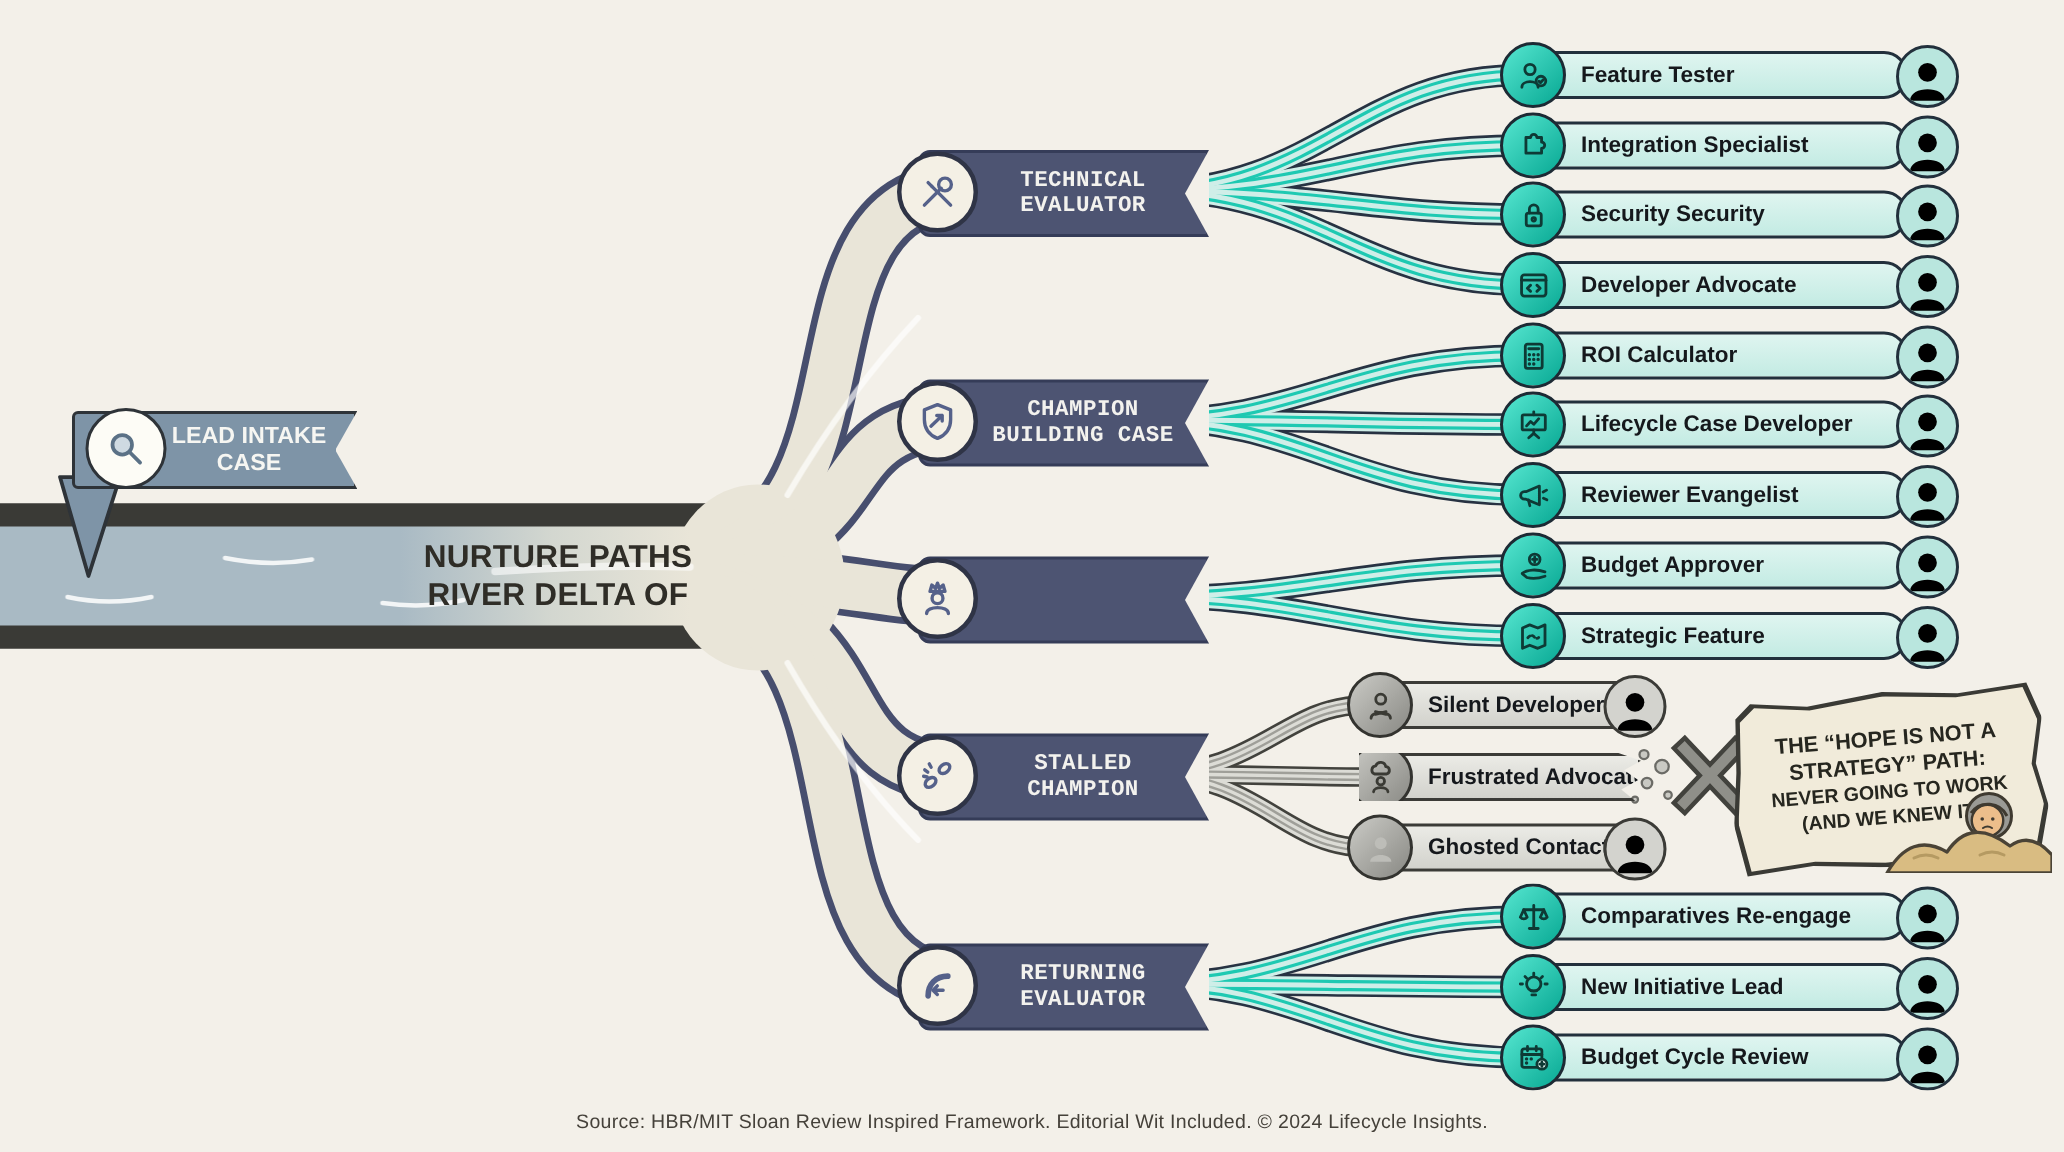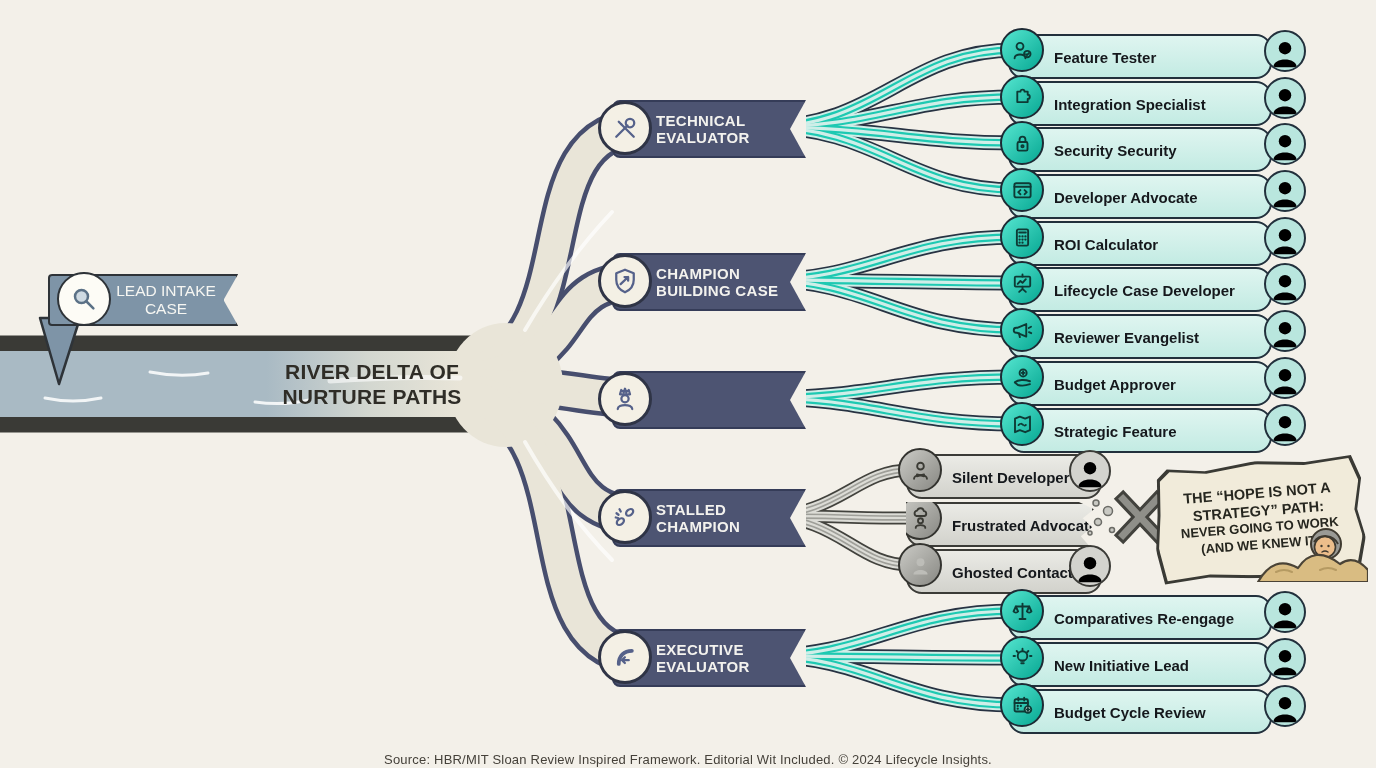--- a/index.html
+++ b/index.html
@@ -26,41 +26,41 @@
   .banner{position:absolute;width:190px;height:54px;background:#4d5472;
     border:2px solid #353c58;border-radius:8px 0 0 8px;z-index:3;}
   .banner::after{content:"";position:absolute;right:-2px;top:-2px;height:calc(100% + 4px);
     width:16px;background:#f3f0e9;clip-path:polygon(100% 0,0 50%,100% 100%);}
   .banner-circle{position:absolute;left:-16px;top:-1px;width:54px;height:54px;border-radius:50%;
     background:#f4f0e5;border:3px solid #2f3446;box-sizing:border-box;
     display:flex;align-items:center;justify-content:center;}
   .banner-circle svg{width:30px;height:30px;stroke:#55618a;fill:none;
     stroke-width:1.8;stroke-linecap:round;stroke-linejoin:round;}
   .banner-label{position:absolute;left:42px;right:16px;top:50%;transform:translateY(-50%);
-    text-align:left;color:#f3f2ee;font-weight:700;font-size:15px;line-height:1.15;letter-spacing:.3px;}
+    text-align:center;color:#f3f2ee;font-weight:700;font-size:15px;line-height:1.15;letter-spacing:.3px;font-family:Liberation Mono, monospace;}
 
   
   .lead-banner{position:absolute;left:48px;top:274px;width:186px;height:48px;background:#7e94a7;
     border:2.5px solid #2e3338;border-radius:4px 0 0 4px;z-index:3;}
   .lead-banner::after{content:"";position:absolute;right:-2.5px;top:-2.5px;height:calc(100% + 5px);
     width:15px;background:#f3f0e9;clip-path:polygon(100% 0,0 50%,100% 100%);}
   .lead-circle{position:absolute;left:7px;top:-4px;width:54px;height:54px;border-radius:50%;
     background:#fdfcf6;border:2.5px solid #2e3338;box-sizing:border-box;
     display:flex;align-items:center;justify-content:center;}
   .lead-circle svg{width:30px;height:30px;stroke:#5b7186;fill:none;
     stroke-width:2;stroke-linecap:round;stroke-linejoin:round;}
   .lead-label{position:absolute;left:62px;right:16px;top:50%;transform:translateY(-50%);
-    text-align:center;color:#f6f6f2;font-weight:400;font-size:15.5px;line-height:1.15;}
+    text-align:center;color:#f6f6f2;font-weight:700;font-size:15.5px;line-height:1.15;}
 
   
   .delta-title{position:absolute;left:272px;top:360px;width:200px;z-index:3;text-align:center;
     font-size:21px;font-weight:800;line-height:1.18;color:#2f2d27;letter-spacing:.2px;}
 
   
-  .pill{position:absolute;height:45px;box-sizing:border-box;z-index:3;
+  .pill{position:absolute;height:32px;box-sizing:border-box;z-index:3;
     background:linear-gradient(180deg,#dff5f0 0%,#c3ebe3 100%);
     border:2px solid #22303c;border-radius:16px;}
   .pill-icon{position:absolute;left:-10px;top:-8px;width:44px;height:44px;border-radius:50%;
     background:linear-gradient(135deg,#4ee0ca 10%,#0fae99 90%);
     border:2.5px solid #1d2a34;box-sizing:border-box;
     display:flex;align-items:center;justify-content:center;}
   .pill-icon svg{width:25px;height:25px;stroke:#0e3a35;fill:none;
     stroke-width:1.8;stroke-linecap:round;stroke-linejoin:round;}
   .pill-label{position:absolute;left:44px;top:50%;transform:translateY(-50%);
     font-size:15px;font-weight:700;color:#15181c;white-space:nowrap;}
@@ -84,21 +84,21 @@
   .note-inner{position:absolute;inset:3px;background:#f1ebda;
     clip-path:polygon(3% 10%,8% 2%,26% 6%,50% 1%,74% 5%,96% 2%,100% 22%,97% 48%,100% 72%,96% 100%,72% 95%,48% 100%,24% 96%,3% 99%,0 70%,2% 40%);
     display:flex;flex-direction:column;justify-content:center;align-items:center;
     text-align:center;color:#26261f;font-weight:800;padding:6px 10px;box-sizing:border-box;}
   .note-l1,.note-l2{font-size:14.5px;line-height:1.25;}
   .note-l3,.note-l4{font-size:13px;line-height:1.3;}
   .sand{position:absolute;left:1256px;top:512px;z-index:5;}
 
   
   .footer{position:absolute;left:0;top:740px;width:100%;text-align:center;z-index:3;
-    font-size:13px;color:#45413a;letter-spacing:.2px;margin-top:12px;}
+    font-size:13px;color:#45413a;letter-spacing:.2px;}
   .hidden-defs{position:absolute;width:0;height:0;overflow:hidden;}
 </style>
 </head>
 <body>
 
 <svg class="hidden-defs" aria-hidden="true">
   <defs>
     <symbol id="i-magnifier" viewBox="0 0 24 24">
         <circle cx="10" cy="10" r="5.2" fill="#cfdae2"></circle>
         <path d="M14 14 L19.5 19.5"></path>
@@ -359,22 +359,22 @@
         <use href="#i-magnifier"></use>
       </svg>
   </div>
   <div class="lead-label">
     <div>LEAD INTAKE</div>
       <div>CASE</div>
   </div>
 </div>
 
 <div class="delta-title">
-  <div>RIVER DELTA OF</div>
-    <div>NURTURE PATHS</div>
+  <div>NURTURE PATHS</div>
+    <div>RIVER DELTA OF</div>
 </div>
 
 <div class="banner" style="left:612px;top:100px;">
   <div class="banner-circle">
       <svg>
         <use href="#i-tools"></use>
       </svg>
     </div>
   <div class="banner-label">
     <div>TECHNICAL</div>
@@ -410,21 +410,21 @@
       <div>CHAMPION</div>
   </div>
 </div>
 <div class="banner" style="left:612px;top:629px;">
   <div class="banner-circle">
       <svg>
         <use href="#i-boomerang"></use>
       </svg>
     </div>
   <div class="banner-label">
-    <div>EXECUTIVE</div>
+    <div>RETURNING</div>
       <div>EVALUATOR</div>
   </div>
 </div>
 
 <div class="pill" style="left:1008px;top:34px;width:264px;--skin:#8a5a3f;--suit:#4d5b6b">
   <span class="pill-icon">
       <svg>
         <use href="#i-user-check"></use>
       </svg>
     </span>

